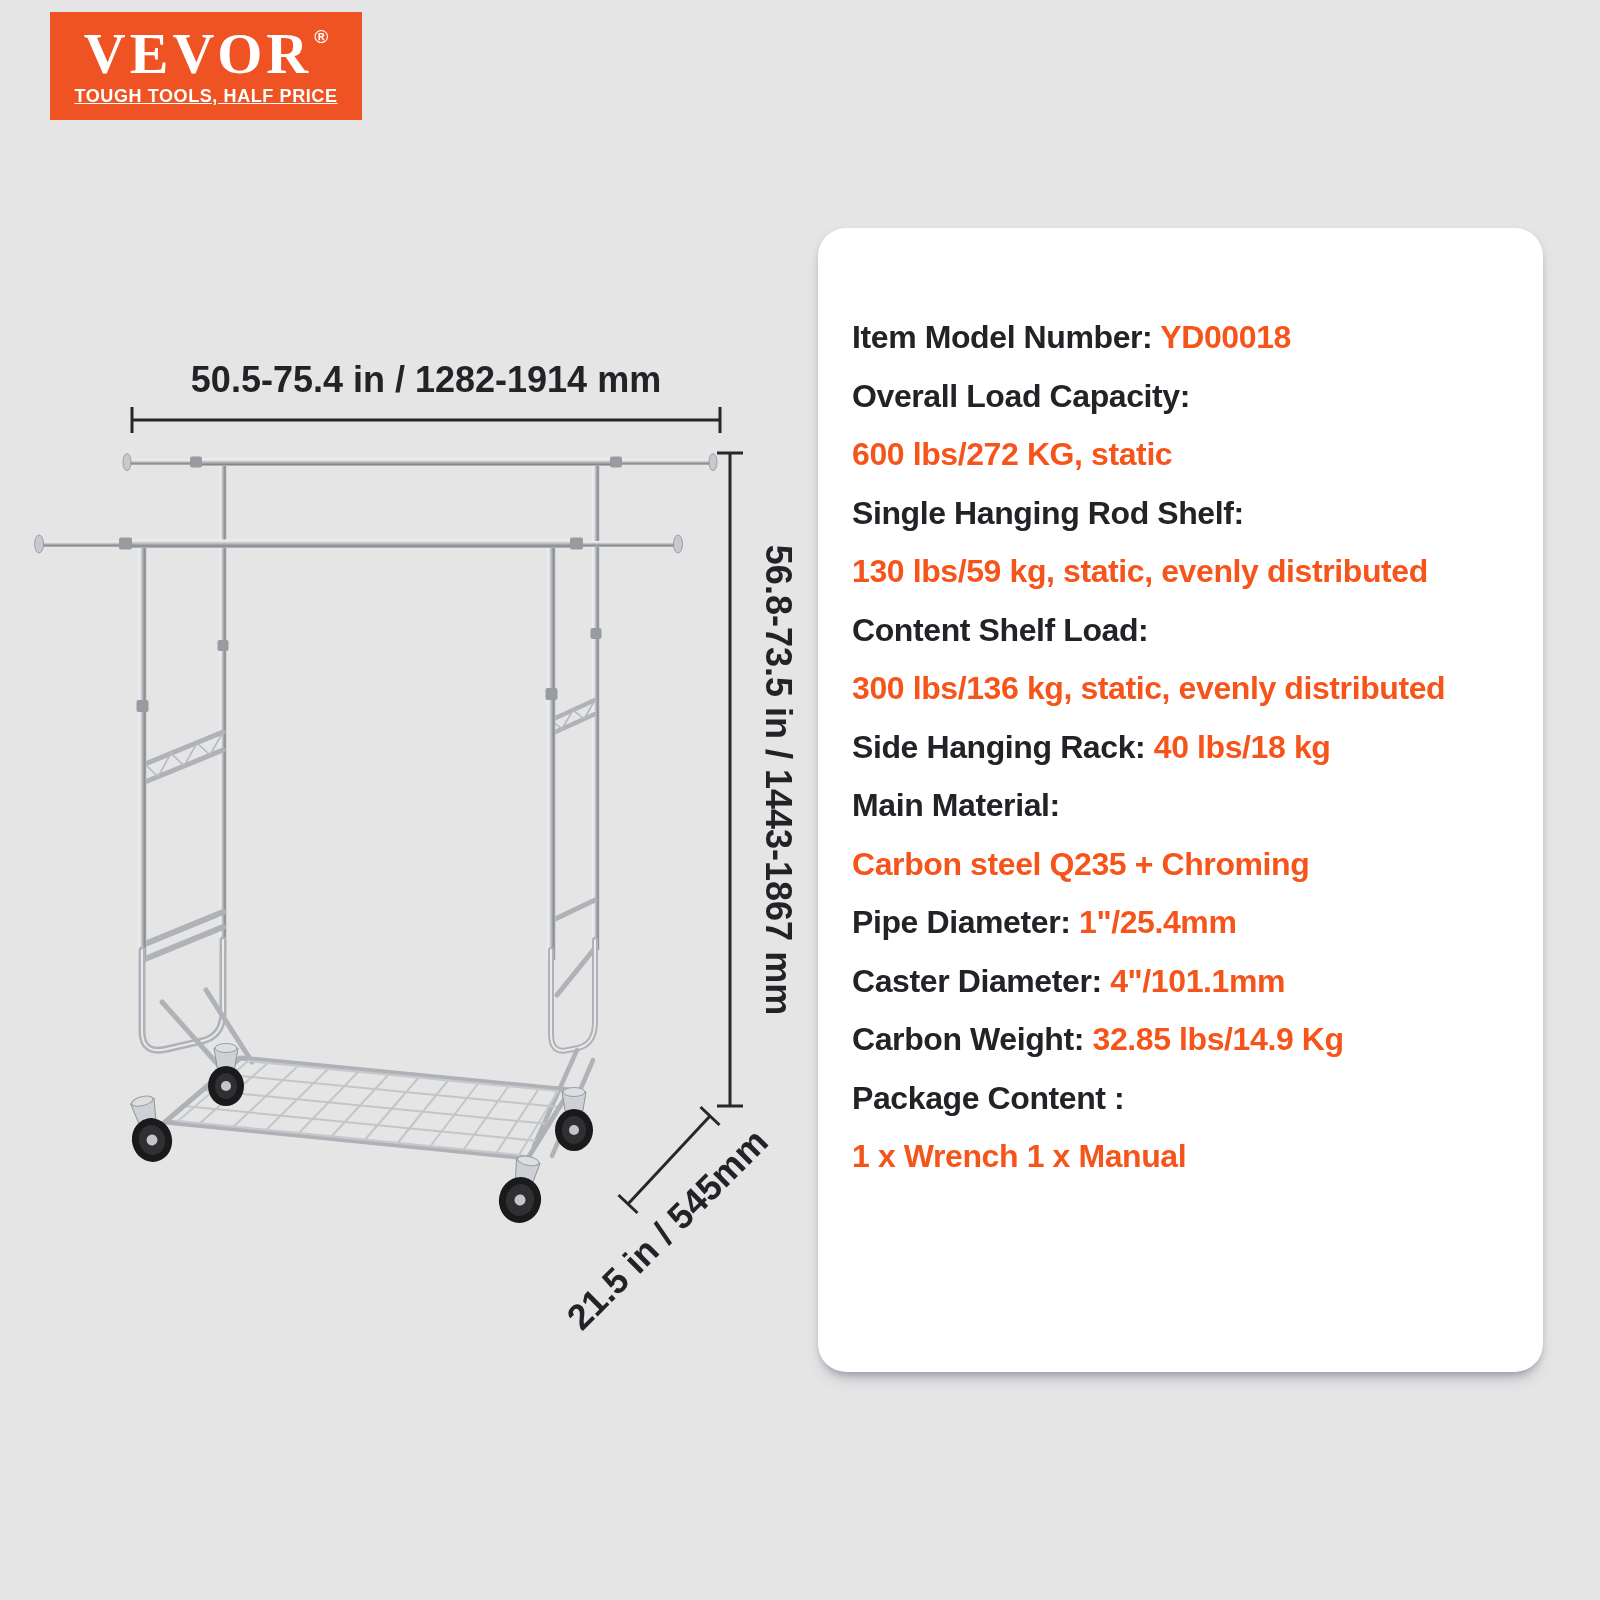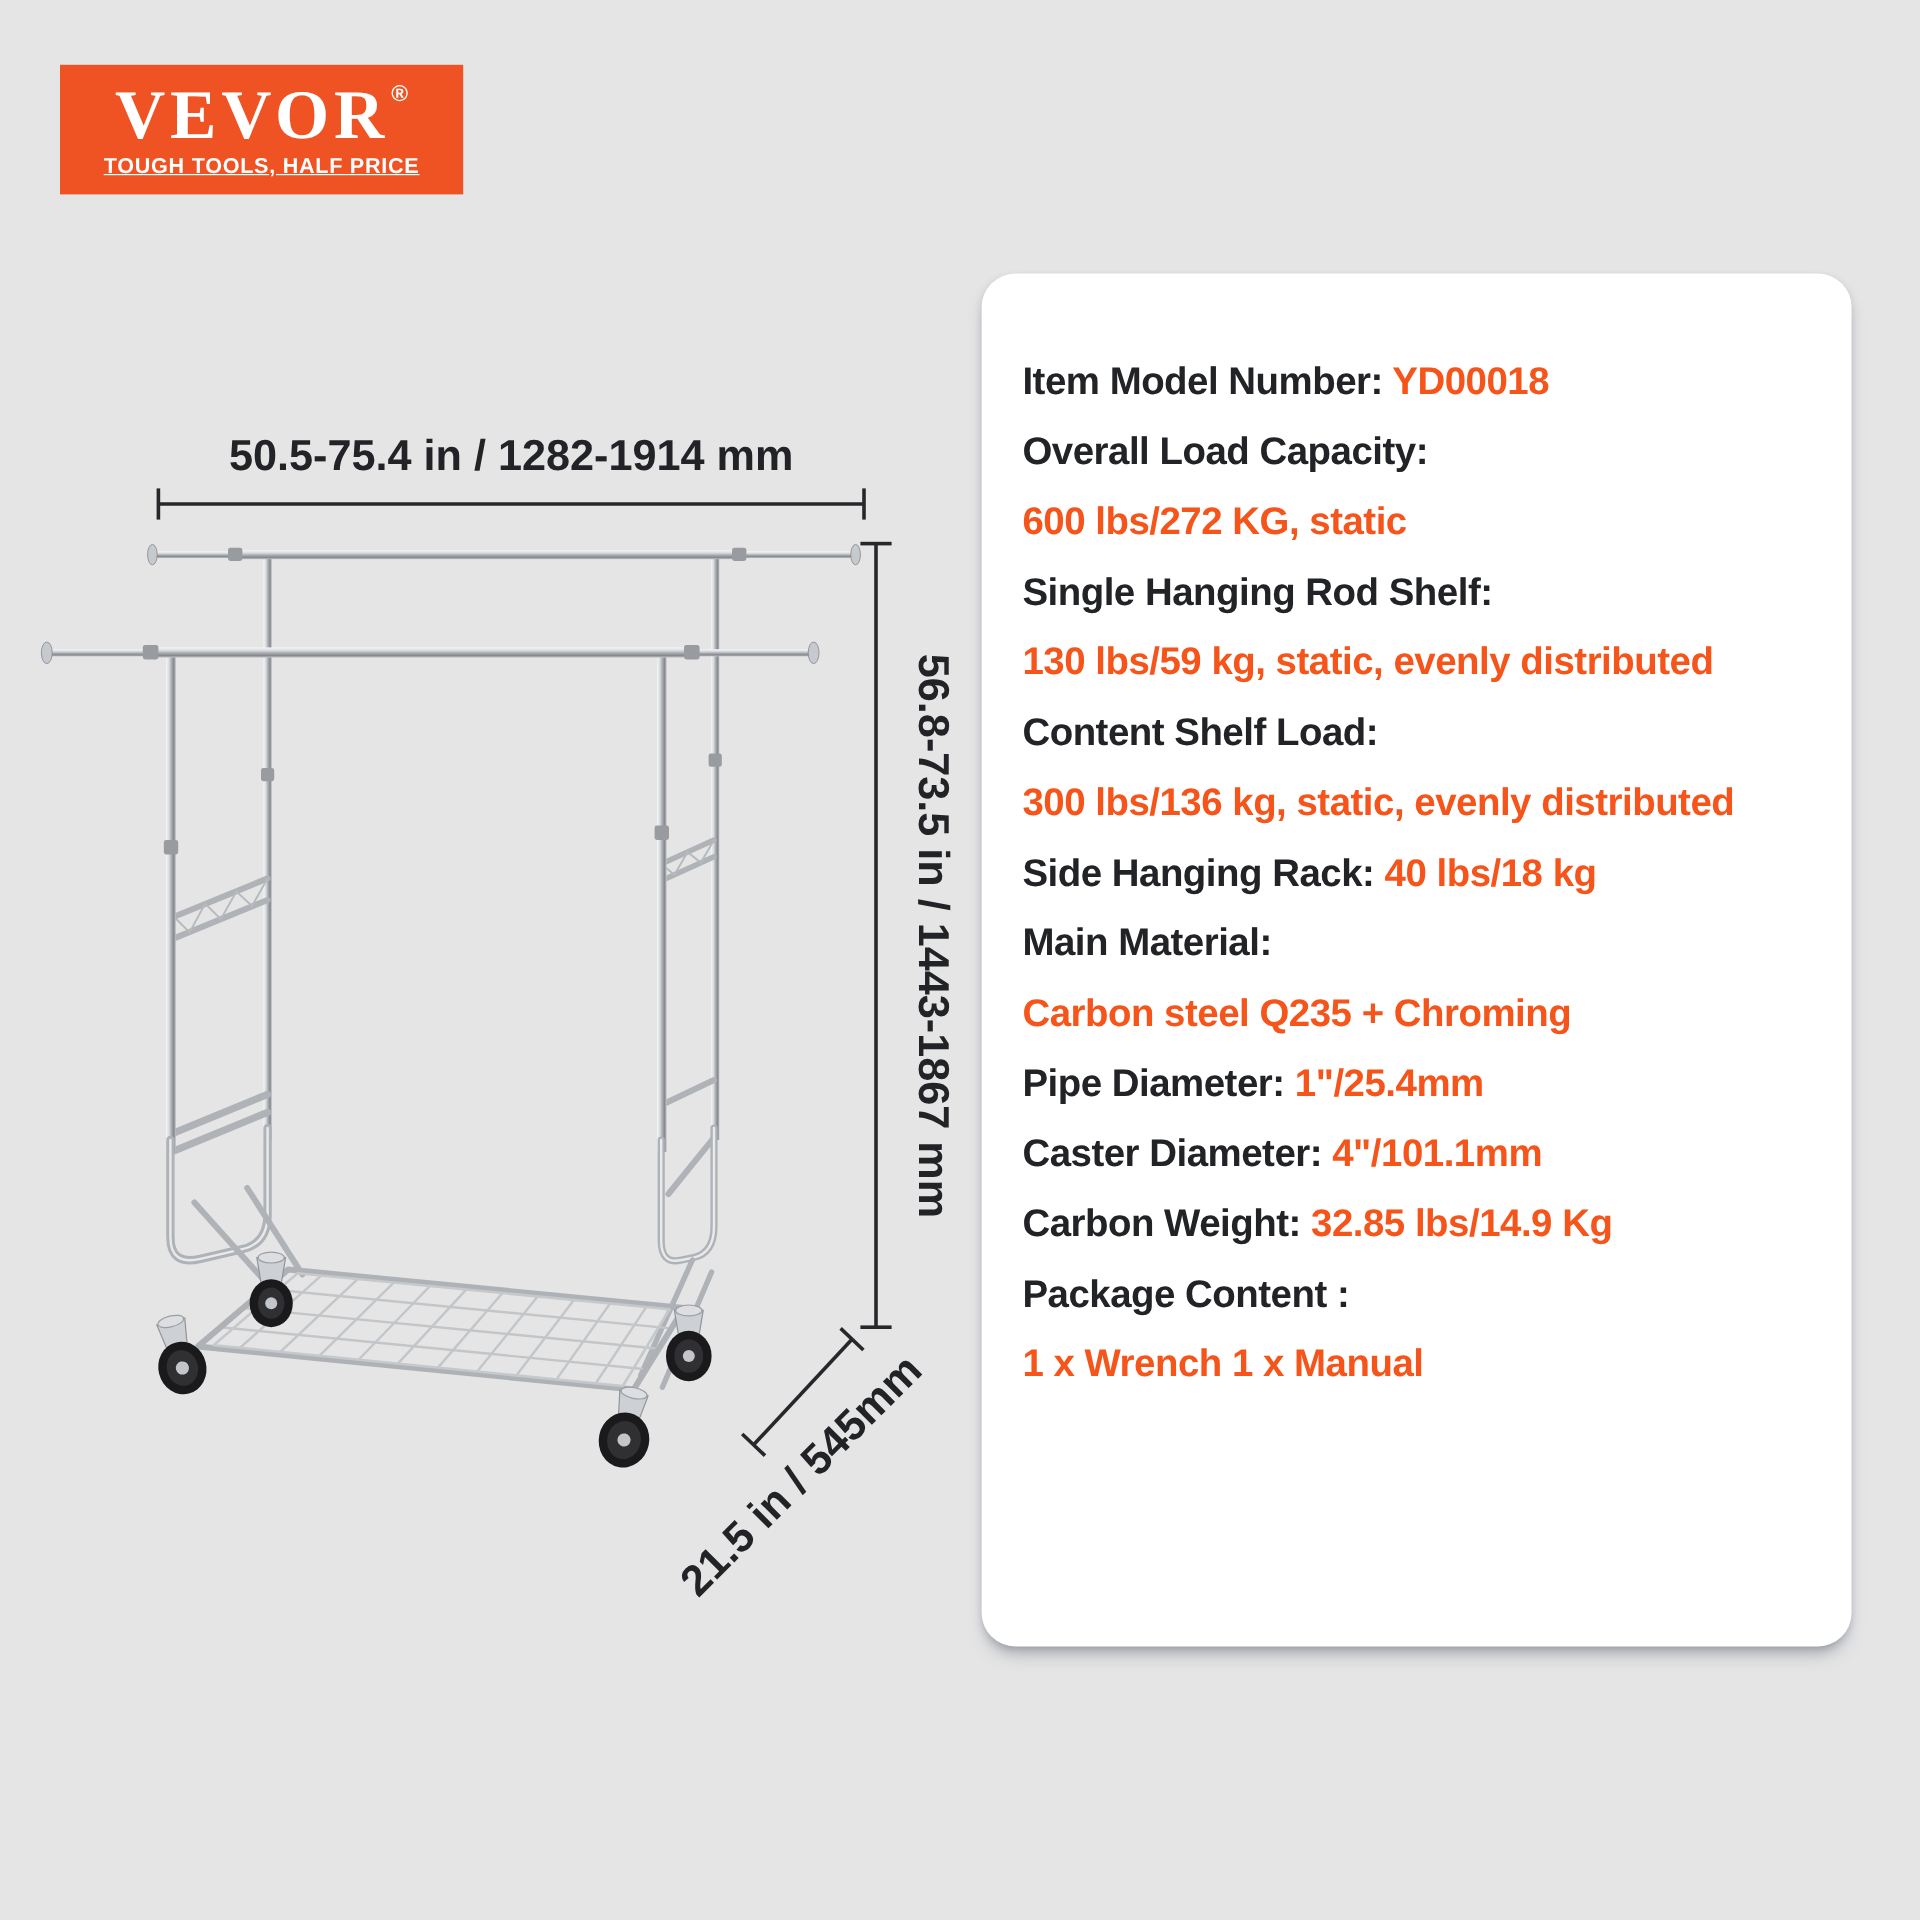--- a/index.html
+++ b/index.html
@@ -10,25 +10,24 @@
     --ink:#222326;
     --dim:#26272A;
   }
   *{margin:0;padding:0;box-sizing:border-box;}
   html,body{width:1600px;height:1600px;}
   body{background:var(--bg);font-family:"Liberation Sans",sans-serif;}
   .stage{position:relative;width:1600px;height:1600px;background:var(--bg);overflow:hidden;}
 
   
   .logo{
-    position:absolute;left:50px;top:12px;width:336px;height:108px;
+    position:absolute;left:50px;top:12px;width:312px;height:108px;
     background:var(--logo-bg);
     display:flex;flex-direction:column;align-items:center;justify-content:center;
     color:#fff;
-    margin-top:42px;
   }
   .logo-word{
     font-family:"Liberation Serif",serif;
     font-weight:bold;font-size:58px;line-height:58px;letter-spacing:4px;
     display:flex;align-items:flex-start;
   }
   .logo-word sup{
     font-family:"Liberation Sans",sans-serif;
     font-size:19px;line-height:19px;letter-spacing:0;
     margin-top:2px;margin-left:2px;font-weight:bold;
@@ -55,21 +54,21 @@
   .plate{fill:#DCDEE1;stroke:#9A9EA3;stroke-width:1;}
   .tire{fill:#1A1A1C;}
   .tirein{fill:#303032;}
   .hub{fill:#C2C5C9;}
 
   
   .spec-card{
     position:absolute;left:818px;top:228px;width:725px;height:1144px;
     background:var(--card);border-radius:28px;
     box-shadow:0 10px 14px -6px rgba(90,95,110,.5),0 2px 5px rgba(120,125,140,.25);
-    padding:60px 30px 0 34px;
+    padding:80px 30px 0 34px;
   }
   .spec-line{
     font-size:32px;font-weight:bold;line-height:58.5px;
     letter-spacing:-0.4px;white-space:nowrap;color:var(--ink);
   }
   .spec-line .accent{color:var(--accent);}
   .spec-line .dark{color:var(--ink);}
 </style>
 </head>
 <body>

